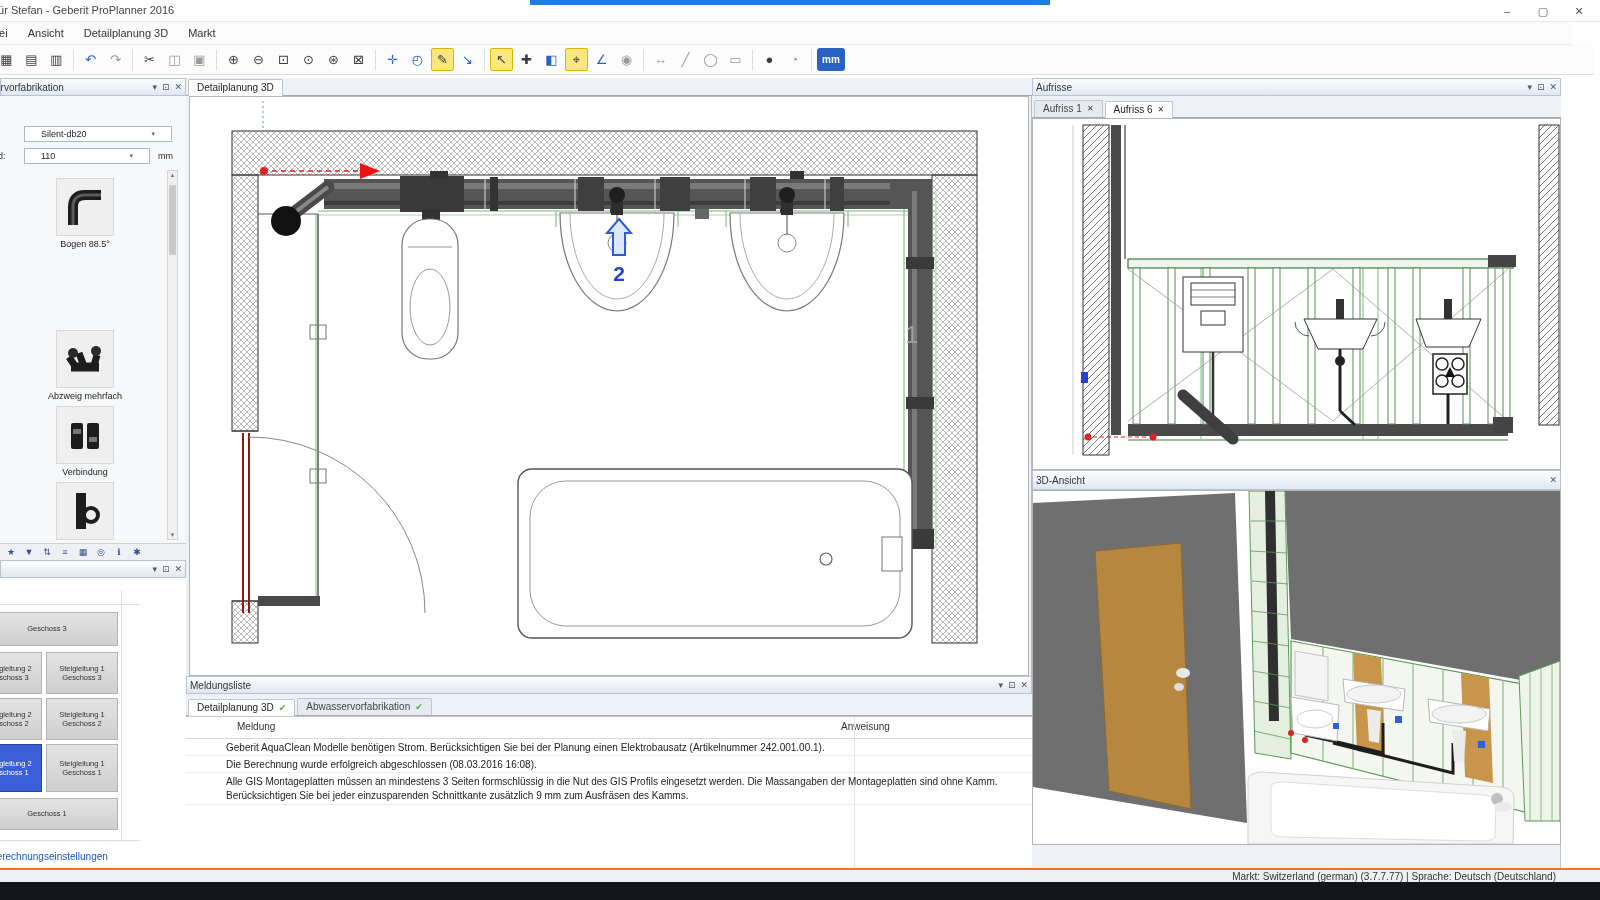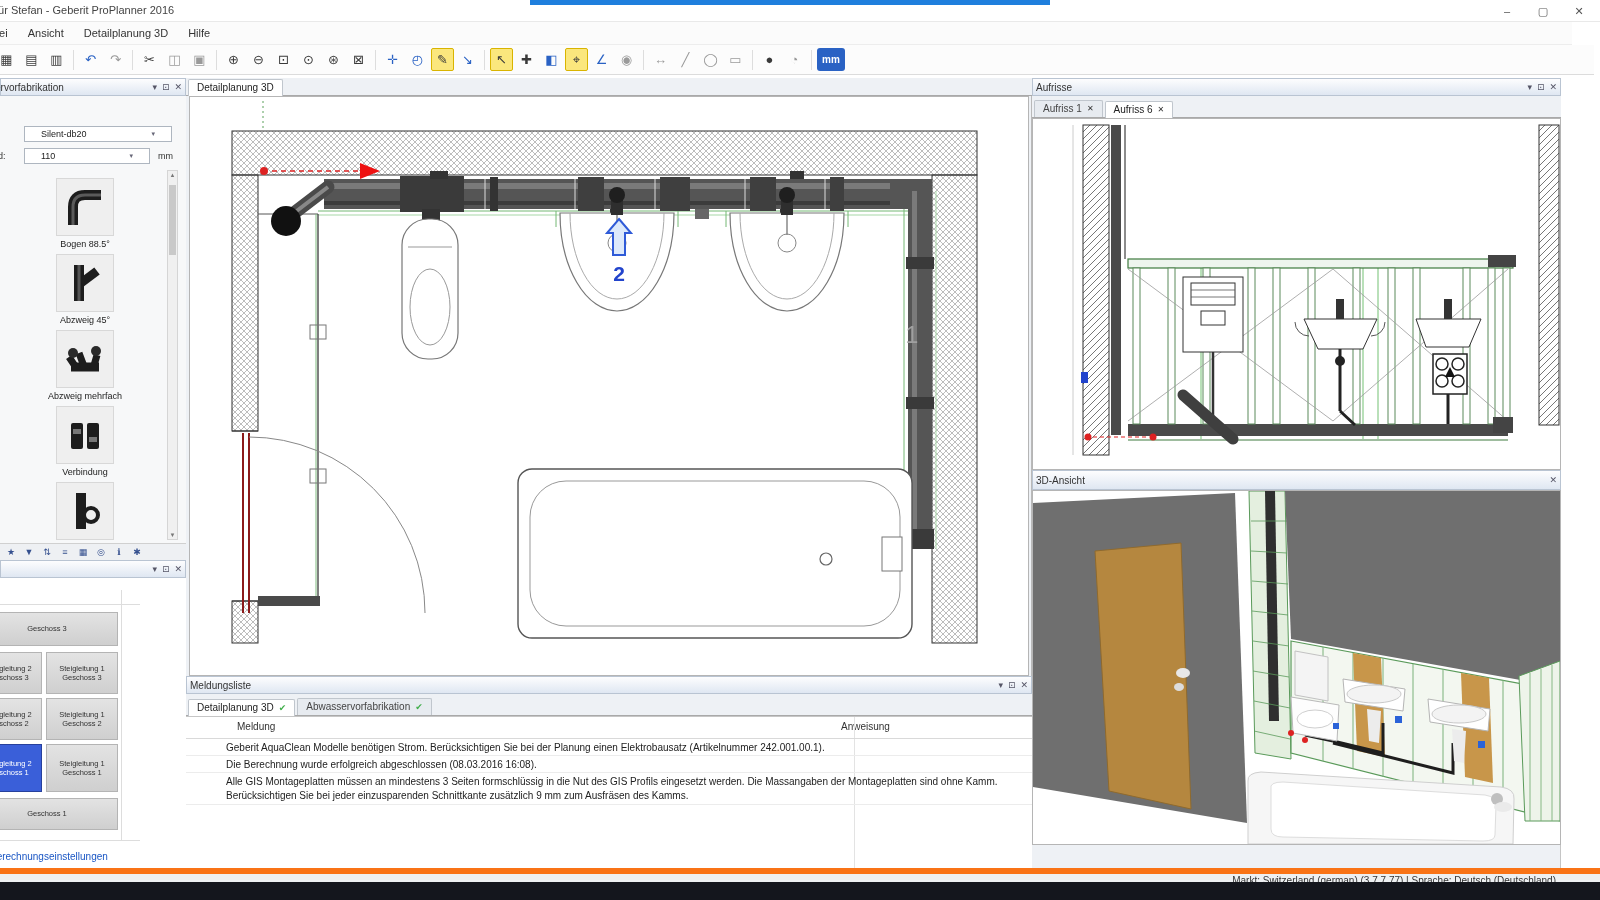--- a/index.html
+++ b/index.html
@@ -83,21 +83,21 @@
 
   
   #right-col { left:1032px; top:78px; width:529px; height:790px; background:#eef1f5; border-right:1px solid #c5c5c5; }
   #aufrisse-panel { position:absolute; left:0; top:0; width:529px; height:392px; }
   #aufriss-tabs { position:absolute; left:0; top:18px; width:529px; height:22px; }
   #elev-canvas { position:absolute; left:0; top:40px; width:529px; height:352px; background:#fff; border:1px solid #b5b5b5; }
   #view3d-panel { position:absolute; left:0; top:392px; width:529px; height:317px; }
   #v3d-canvas { position:absolute; left:0; top:20px; width:529px; height:355px; background:#fff; border:1px solid #b5b5b5; }
 
   
-  #statusbar { left:0; top:868px; width:1600px; height:14px; background:#eef0f2; border-top:6px solid #f97316; }
+  #statusbar { left:0; top:868px; width:1600px; height:14px; background:#eef0f2; border-top:2px solid #f97316; }
   #status-text { position:absolute; right:44px; top:1px; font-size:10px; color:#333; }
   #dark-strip { left:0; top:882px; width:1600px; height:18px; background:#14161d; }
 
   svg text { font-family:"Liberation Sans","DejaVu Sans",sans-serif; }
 </style>
 </head>
 <body>
 
 <div class="abs" id="titlebar">
   <div id="title-text">für Stefan - Geberit ProPlanner 2016</div>
@@ -106,21 +106,21 @@
     <span>–</span>
     <span>▢</span>
     <span>✕</span>
   </div>
 </div>
 
 <div class="abs" id="menubar">
   <span class="mitem">Datei</span>
   <span class="mitem">Ansicht</span>
   <span class="mitem">Detailplanung 3D</span>
-  <span class="mitem">Hilfe</span>
+  <span class="mitem">Markt</span>
 </div>
 
 <div class="abs" id="toolbar">
     <span class="tbtn tone-dark">▦</span>
     <span class="tbtn tone-dark">▤</span>
     <span class="tbtn tone-dark">▥</span>
     <span class="tsep"></span>
     <span class="tbtn tone-blue">↶</span>
     <span class="tbtn tone-gray">↷</span>
     <span class="tsep"></span>
@@ -184,30 +184,20 @@
     <div class="cat-item" style="top:100px;">
       <div class="cat-tile">
         <svg width="44" height="44" viewBox="0 0 44 44">
           <path d="M10 40 L10 22 Q10 10 22 10 L38 10" fill="none" stroke="#1d1d1d" stroke-width="10" stroke-linecap="butt"></path>
           <path d="M10 40 L10 22 Q10 10 22 10 L38 10" fill="none" stroke="#5a5a5a" stroke-width="3"></path>
         </svg>
       </div>
       <div class="cat-label">Bogen 88.5°</div>
     </div>
 
-    <div class="cat-item" style="top:176px;">
-      <div class="cat-tile">
-        <svg width="44" height="44" viewBox="0 0 44 44">
-          <path d="M16 4 L16 40" fill="none" stroke="#1d1d1d" stroke-width="10"></path>
-          <path d="M18 22 L34 10" fill="none" stroke="#1d1d1d" stroke-width="9"></path>
-          <path d="M16 4 L16 40" fill="none" stroke="#555" stroke-width="3"></path>
-        </svg>
-      </div>
-      <div class="cat-label">Abzweig 45°</div>
-    </div>
 
     <div class="cat-item" style="top:328px;">
       <div class="cat-tile">
         <svg width="44" height="44" viewBox="0 0 44 44">
           <rect x="8" y="10" width="12" height="26" rx="2" fill="#1d1d1d"></rect>
           <rect x="24" y="10" width="12" height="26" rx="2" fill="#1d1d1d"></rect>
           <rect x="10" y="16" width="8" height="5" fill="#777"></rect>
           <rect x="26" y="24" width="8" height="5" fill="#777"></rect>
         </svg>
       </div>

